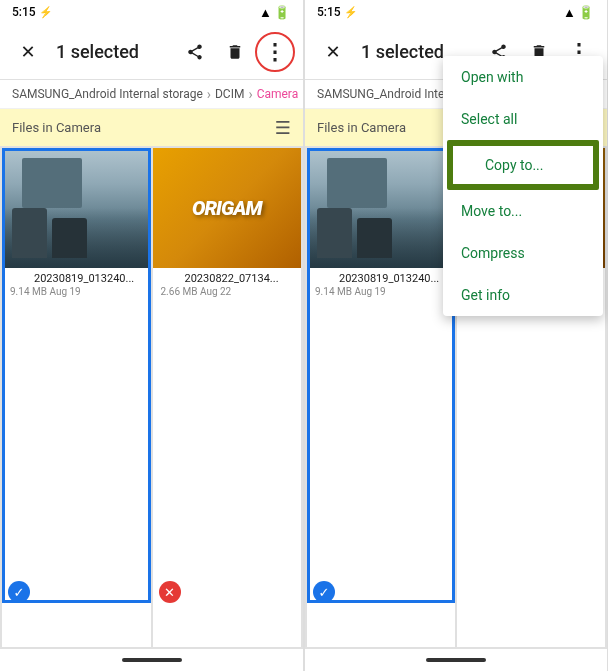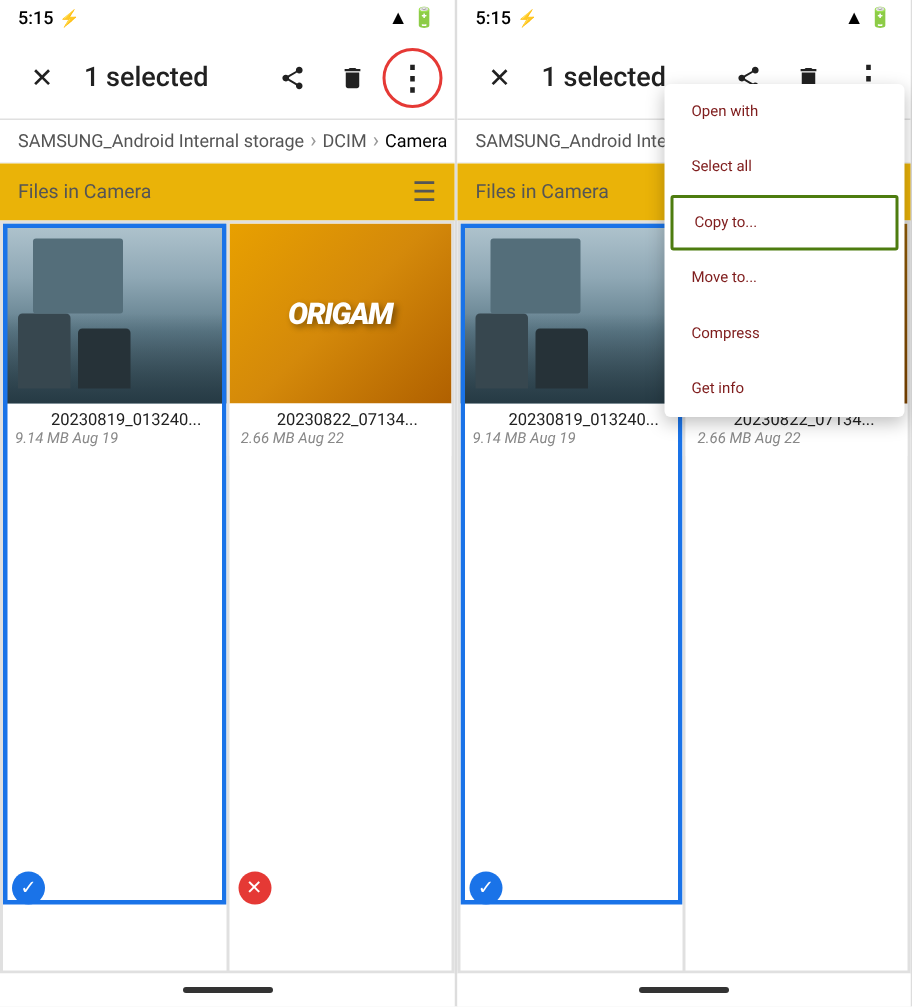--- a/index.html
+++ b/index.html
@@ -75,30 +75,30 @@
       display: flex;
       align-items: center;
       padding: 6px 12px;
       font-size: 12px;
       color: #555;
       background: #fff;
       border-bottom: 1px solid #f0f0f0;
       overflow: hidden;
     }
     .breadcrumb-item { color: #555; white-space: nowrap; }
-    .breadcrumb-item.active { color: #000000; }
+    .breadcrumb-item.active { color: #ec4899; }
     .breadcrumb-sep { margin: 0 4px; color: #999; font-size: 14px; }
     .files-header {
       display: flex;
       align-items: center;
       justify-content: space-between;
       padding: 8px 12px;
       font-size: 13px;
       color: #555;
-      background: #eab308;
+      background: #fef9c3;
     }
     .grid-icon { font-size: 18px; color: #555; }
     .files-grid {
       display: grid;
       grid-template-columns: 1fr 1fr;
       gap: 2px;
       padding: 2px;
       background: #e0e0e0;
       flex: 1;
     }
@@ -139,21 +139,20 @@
       color: #212121;
       white-space: nowrap;
       overflow: hidden;
       text-overflow: ellipsis;
       margin-left: 24px;
     }
     .file-meta {
       font-size: 10px;
       color: #888;
       margin-top: 1px;
-      font-style: italic;
     }
     .file-selected-overlay {
       position: absolute;
       top: 0; left: 0; right: 0; bottom: 44px;
       border: 3px solid #1a73e8;
     }
     .check-badge {
       position: absolute;
       bottom: 44px;
       left: 6px;
@@ -200,29 +199,29 @@
       top: 56px;
       right: 4px;
       background: #fff;
       border-radius: 4px;
       box-shadow: 0 4px 12px rgba(0,0,0,0.25);
       min-width: 160px;
       z-index: 100;
     }
     .dropdown-item {
       padding: 13px 18px;
-      font-size: 10px;
-      color: #7f1d1d;
+      font-size: 14px;
+      color: #15803d;
       cursor: pointer;
       white-space: nowrap;
     }
     .dropdown-item.highlighted {
-      border: 2px solid #4d7c0f;
+      border: 6px solid #4d7c0f;
       margin: 0 4px;
-      padding: 11px 14px;
+      padding: 11px 32px;
       border-radius: 2px;
     }
     .divider { width: 1px; height: 671px; background: #ddd; }
   </style>
 </head>
 <body>
 
 <div class="phone-panel">
 
   <div class="status-bar">

